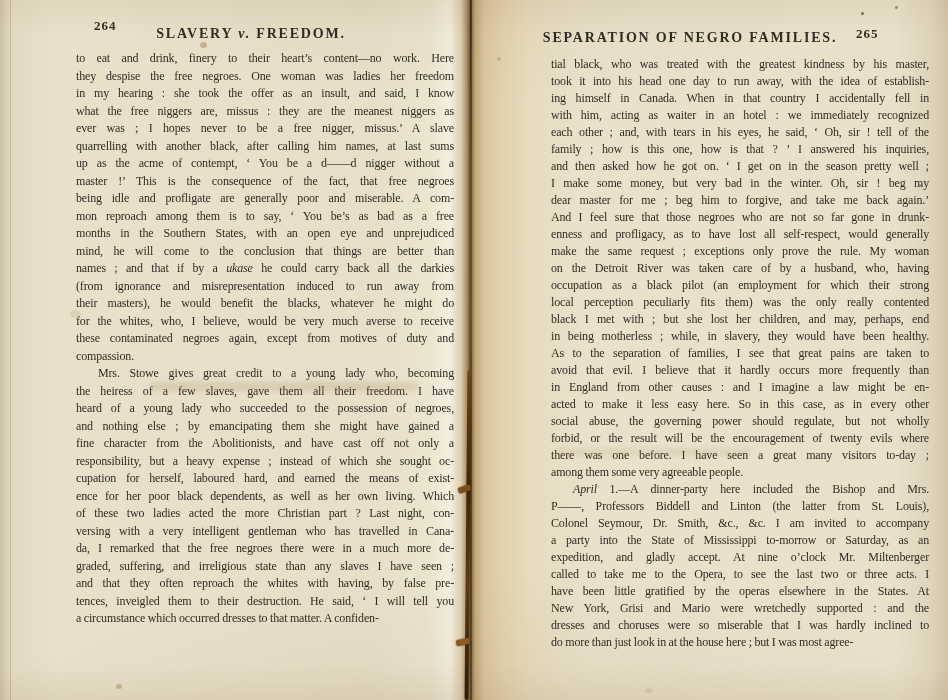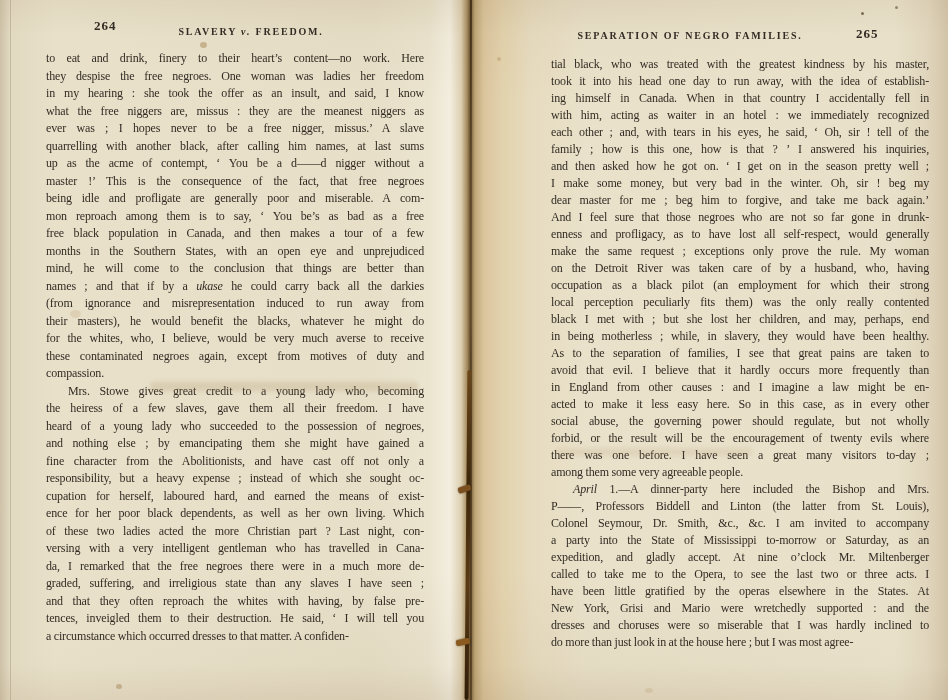--- a/index.html
+++ b/index.html
@@ -15,21 +15,21 @@
   .shade{
     position:absolute;inset:0;pointer-events:none;
     background:
       radial-gradient(ellipse 700px 260px at 50% -80px, rgba(140,110,70,.10), transparent 70%),
       radial-gradient(ellipse 800px 300px at 50% 780px, rgba(140,110,70,.12), transparent 70%),
       linear-gradient(180deg, rgba(150,120,80,.08) 0%, transparent 5%, transparent 95%, rgba(150,120,80,.10) 100%);
   }
   .edge-line-left{position:absolute;left:10px;top:0;width:1px;height:700px;background:rgba(120,100,70,.28);}
   .page{position:absolute;top:0;height:700px;}
   .page-number{position:absolute;font-size:13px;font-weight:bold;color:var(--ink);letter-spacing:1px;}
-  .running-header{position:absolute;font-size:10px;font-weight:bold;color:var(--ink);
+  .running-header{position:absolute;font-size:14px;font-weight:bold;color:var(--ink);
     letter-spacing:1.8px;text-align:center;white-space:nowrap;}
   .text-block{position:absolute;width:378px;color:var(--ink);font-size:12px;
     letter-spacing:-0.15px;word-spacing:-0.3px;}
   .text-block .line{
     text-align:justify;text-align-last:justify;white-space:nowrap;overflow:visible;
   }
   .text-block .line.end{text-align-last:left;}
   .text-block .line.indent{text-indent:22px;}
   #left-lines .line{height:17.5px;line-height:17.5px;}
   #right-lines .line{height:17px;line-height:17px;}
@@ -58,32 +58,31 @@
 </head>
 <body>
 
 <div class="book">
   <div class="shade"></div>
   <div class="edge-line-left"></div>
 
   <div class="page" style="left:0;width:470px;">
     <div class="page-number" style="left:94px;top:18px;">264</div>
     <div class="running-header" style="left:62px;width:378px;top:26px;">SLAVERY <i>v.</i> FREEDOM.</div>
-    <div class="text-block" id="left-lines" style="left:46px;top:50px;">
+    <div class="text-block" id="left-lines" style="left:76px;top:50px;">
         <div class="line">to eat and drink, finery to their heart’s content—no work.  Here</div>
         <div class="line">they despise the free negroes.  One woman was ladies her freedom</div>
         <div class="line">in my hearing : she took the offer as an insult, and said, I know</div>
         <div class="line">what the free niggers are, missus : they are the meanest niggers as</div>
         <div class="line">ever was ; I hopes never to be a free nigger, missus.’  A slave</div>
         <div class="line">quarrelling with another black, after calling him names, at last sums</div>
         <div class="line">up as the acme of contempt, ‘ You be a d——d nigger without a</div>
         <div class="line">master !’  This is the consequence of the fact, that free negroes</div>
         <div class="line">being idle and profligate are generally poor and miserable.  A com-</div>
         <div class="line">mon reproach among them is to say, ‘ You be’s as bad as a free</div>
-        <div class="line">free black population in Canada, and then makes a tour of a few</div>
         <div class="line">months in the Southern States, with an open eye and unprejudiced</div>
         <div class="line">mind, he will come to the conclusion that things are better than</div>
         <div class="line">names ;  and that if by a <i>ukase</i> he could carry back all the darkies</div>
         <div class="line">(from ignorance and misrepresentation induced to run away from</div>
         <div class="line">their masters), he would benefit the blacks, whatever he might do</div>
         <div class="line">for the whites, who, I believe, would be very much averse to receive</div>
         <div class="line">these contaminated negroes again, except from motives of duty and</div>
         <div class="line end">compassion.</div>
         <div class="line indent">Mrs. Stowe gives great credit to a young lady who, becoming</div>
         <div class="line">the heiress of a few slaves, gave them all their freedom.  I have</div>

